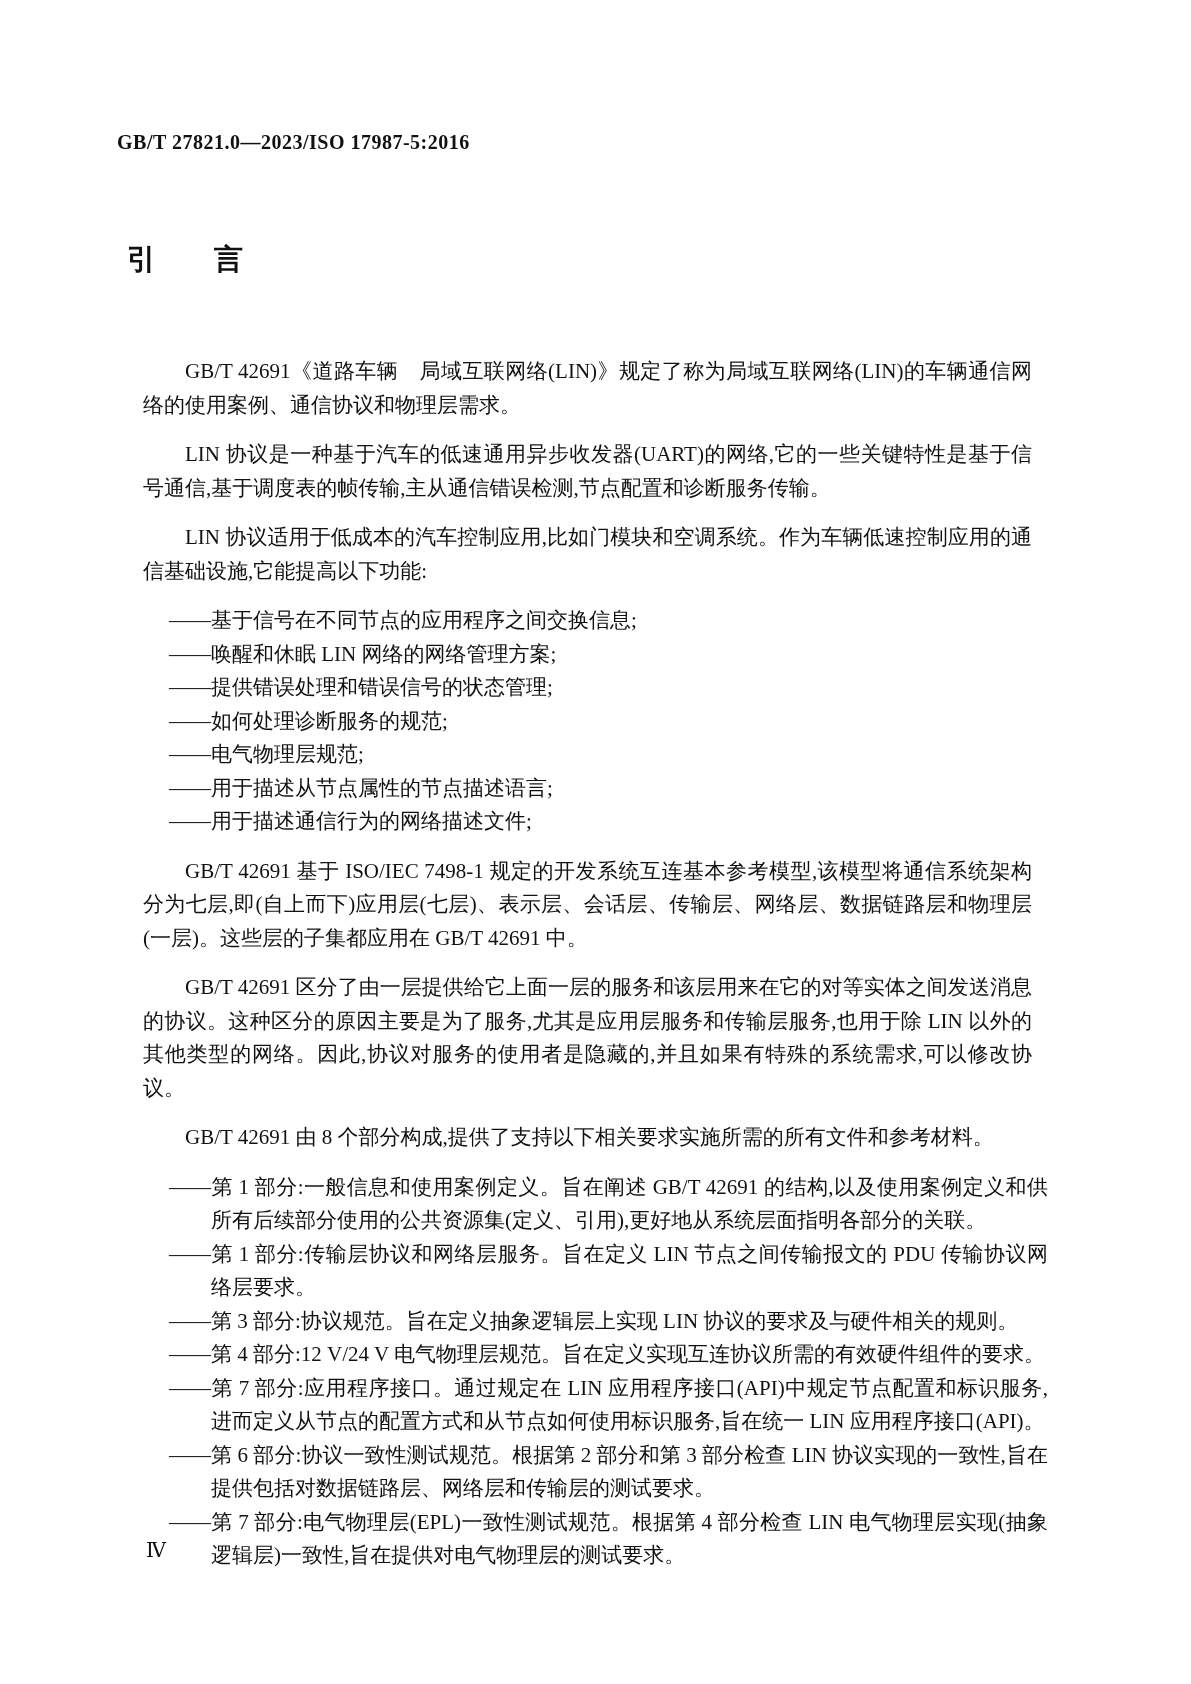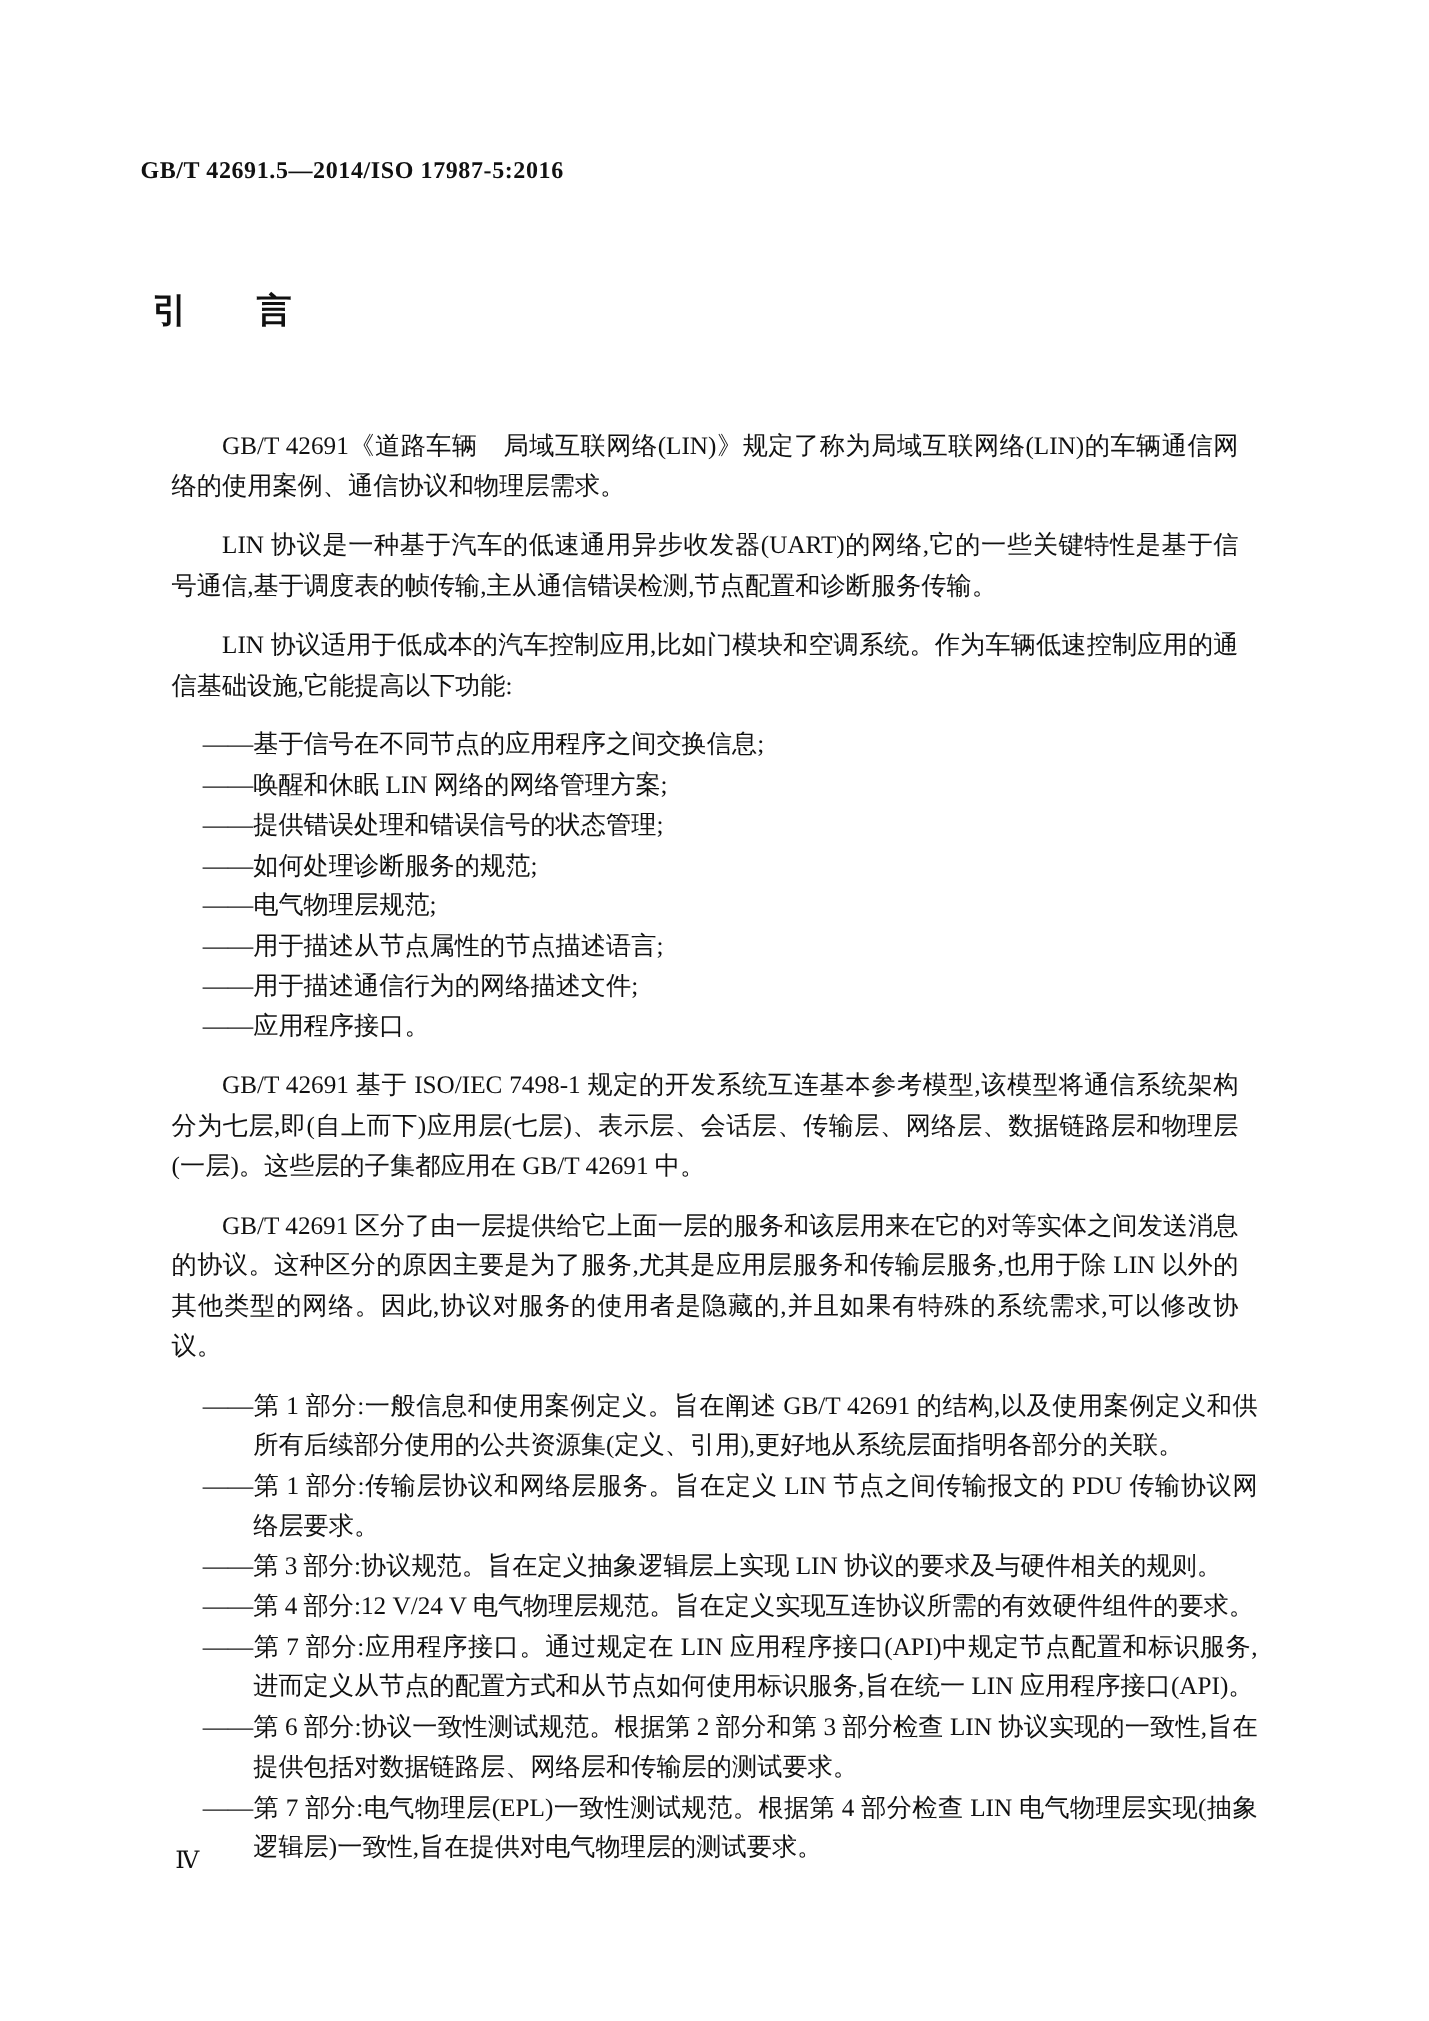--- a/index.html
+++ b/index.html
@@ -61,38 +61,38 @@
     left: 146px;
     top: 1538px;
     font-family: "Liberation Serif", "DejaVu Serif", serif;
     font-size: 20px;
   }
 </style>
 </head>
 <body>
 
 <div class="page">
-  <div class="doc-header">GB/T 42691.5—2014/ISO 17987-5:2016</div>
+  <div class="doc-header">GB/T 27821.0—2023/ISO 17987-5:2016</div>
 
   <div class="doc-title">引　　言</div>
 
   <div class="doc-body">
       <div class="para">GB/T 42691《道路车辆　局域互联网络(LIN)》规定了称为局域互联网络(LIN)的车辆通信网络的使用案例、通信协议和物理层需求。</div>
       <div class="para">LIN 协议是一种基于汽车的低速通用异步收发器(UART)的网络,它的一些关键特性是基于信号通信,基于调度表的帧传输,主从通信错误检测,节点配置和诊断服务传输。</div>
       <div class="para">LIN 协议适用于低成本的汽车控制应用,比如门模块和空调系统。作为车辆低速控制应用的通信基础设施,它能提高以下功能:</div>
       <div class="dash-item">——基于信号在不同节点的应用程序之间交换信息;</div>
       <div class="dash-item">——唤醒和休眠 LIN 网络的网络管理方案;</div>
       <div class="dash-item">——提供错误处理和错误信号的状态管理;</div>
       <div class="dash-item">——如何处理诊断服务的规范;</div>
       <div class="dash-item">——电气物理层规范;</div>
       <div class="dash-item">——用于描述从节点属性的节点描述语言;</div>
       <div class="dash-item">——用于描述通信行为的网络描述文件;</div>
-      <div class="dash-item">——应用程序接口。</div>
       <div class="para">GB/T 42691 基于 ISO/IEC 7498-1 规定的开发系统互连基本参考模型,该模型将通信系统架构分为七层,即(自上而下)应用层(七层)、表示层、会话层、传输层、网络层、数据链路层和物理层(一层)。这些层的子集都应用在 GB/T 42691 中。</div>
       <div class="para">GB/T 42691 区分了由一层提供给它上面一层的服务和该层用来在它的对等实体之间发送消息的协议。这种区分的原因主要是为了服务,尤其是应用层服务和传输层服务,也用于除 LIN 以外的其他类型的网络。因此,协议对服务的使用者是隐藏的,并且如果有特殊的系统需求,可以修改协议。</div>
+      <div class="para">GB/T 42691 由 8 个部分构成,提供了支持以下相关要求实施所需的所有文件和参考材料。</div>
       <div class="dash-item">——第 1 部分:一般信息和使用案例定义。旨在阐述 GB/T 42691 的结构,以及使用案例定义和供所有后续部分使用的公共资源集(定义、引用),更好地从系统层面指明各部分的关联。</div>
       <div class="dash-item">——第 1 部分:传输层协议和网络层服务。旨在定义 LIN 节点之间传输报文的 PDU 传输协议网络层要求。</div>
       <div class="dash-item">——第 3 部分:协议规范。旨在定义抽象逻辑层上实现 LIN 协议的要求及与硬件相关的规则。</div>
       <div class="dash-item">——第 4 部分:12 V/24 V 电气物理层规范。旨在定义实现互连协议所需的有效硬件组件的要求。</div>
       <div class="dash-item">——第 7 部分:应用程序接口。通过规定在 LIN 应用程序接口(API)中规定节点配置和标识服务,进而定义从节点的配置方式和从节点如何使用标识服务,旨在统一 LIN 应用程序接口(API)。</div>
       <div class="dash-item">——第 6 部分:协议一致性测试规范。根据第 2 部分和第 3 部分检查 LIN 协议实现的一致性,旨在提供包括对数据链路层、网络层和传输层的测试要求。</div>
       <div class="dash-item">——第 7 部分:电气物理层(EPL)一致性测试规范。根据第 4 部分检查 LIN 电气物理层实现(抽象逻辑层)一致性,旨在提供对电气物理层的测试要求。</div>
     </div>
 
   <div class="page-number">Ⅳ</div>

